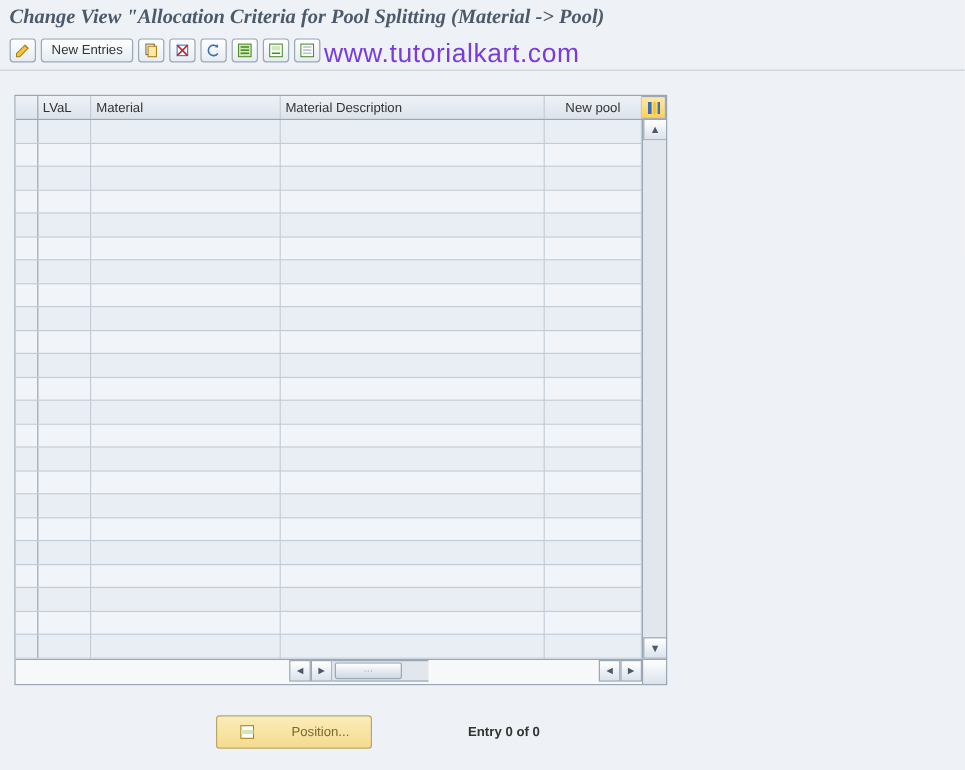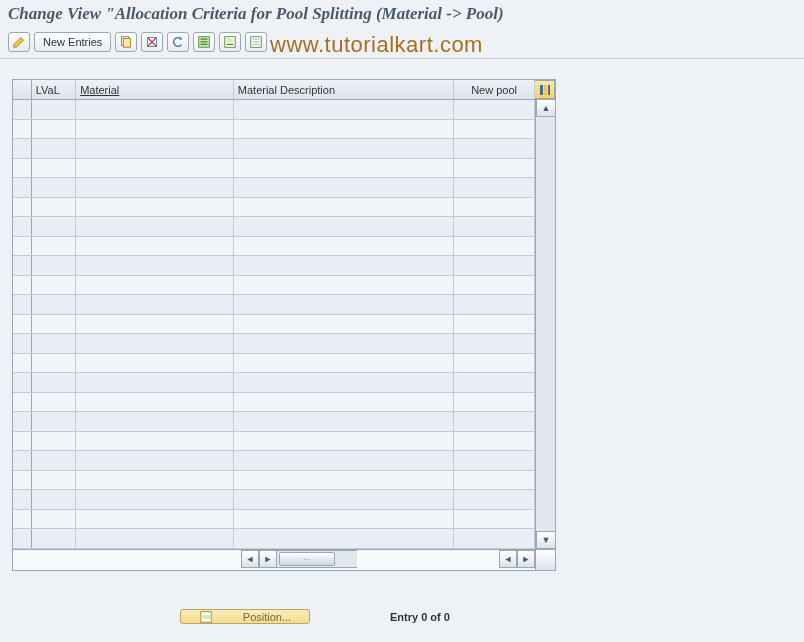--- a/index.html
+++ b/index.html
@@ -44,21 +44,21 @@
   .toolbar .icon-btn { width: 22px; }
   .toolbar .text-btn { padding: 0 8px; }
   .toolbar svg { width: 14px; height: 14px; }
 
   .watermark {
     position: absolute;
     top: 32px;
     left: 270px;
     font-size: 22px;
     font-family: Arial, sans-serif;
-    color: #a16207;
+    color: #6d28d9;
     opacity: 0.9;
     letter-spacing: 0.5px;
     pointer-events: none;
   }
 
   .table-region {
     margin: 20px 0 0 12px;
     width: 544px;
     height: 492px;
     background: #f6f8fa;
@@ -100,21 +100,21 @@
   .sel-cell {
     width: 18px;
     background: linear-gradient(#e8edf3,#d6dde6);
     border-right: 1px solid #9aa7b5;
   }
   .head-row .sel-cell {
     background: linear-gradient(#eef2f7,#dce3eb);
      border-bottom: 1px solid #9aa7b5;
   }
   .c-lval   { width: 44px; }
-  .c-mat    { width: 156px; text-decoration: underline; }
+  .c-mat    { width: 156px; }
   .c-desc   { width: 218px; }
   .c-newp   { width: 80px; text-align: center; }
 
   .grid-row.data:nth-child(odd) .grid-cell { background: #f1f5fa; }
   .grid-row.data:nth-child(even) .grid-cell { background: #e9eef5; }
   .grid-row.data .sel-cell {
      background: linear-gradient(#e8edf3,#d6dde6);
   }
 
   .corner-config {
@@ -182,21 +182,21 @@
     position: absolute;
     left: 0; right: 0;
     bottom: 18px;
     display: flex;
     align-items: center;
     gap: 80px;
     padding-left: 180px;
   }
   .position-btn {
     width: 130px;
-    height: 15px;
+    height: 28px;
     display: inline-flex;
     align-items: center;
     justify-content: center;
     gap: 30px;
     background: linear-gradient(#fbecb9,#f4db8f);
     border: 1px solid #b9a564;
     border-radius: 3px;
     color: #7a6a32;
     cursor: pointer;
     font-size: 11px;

